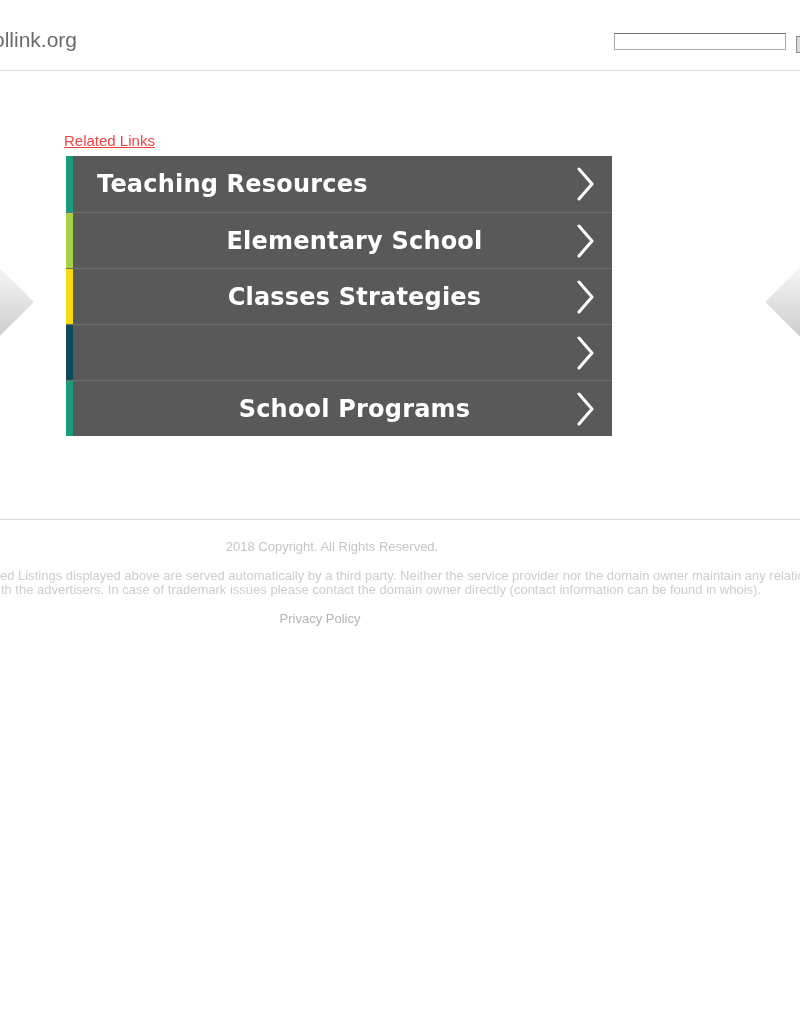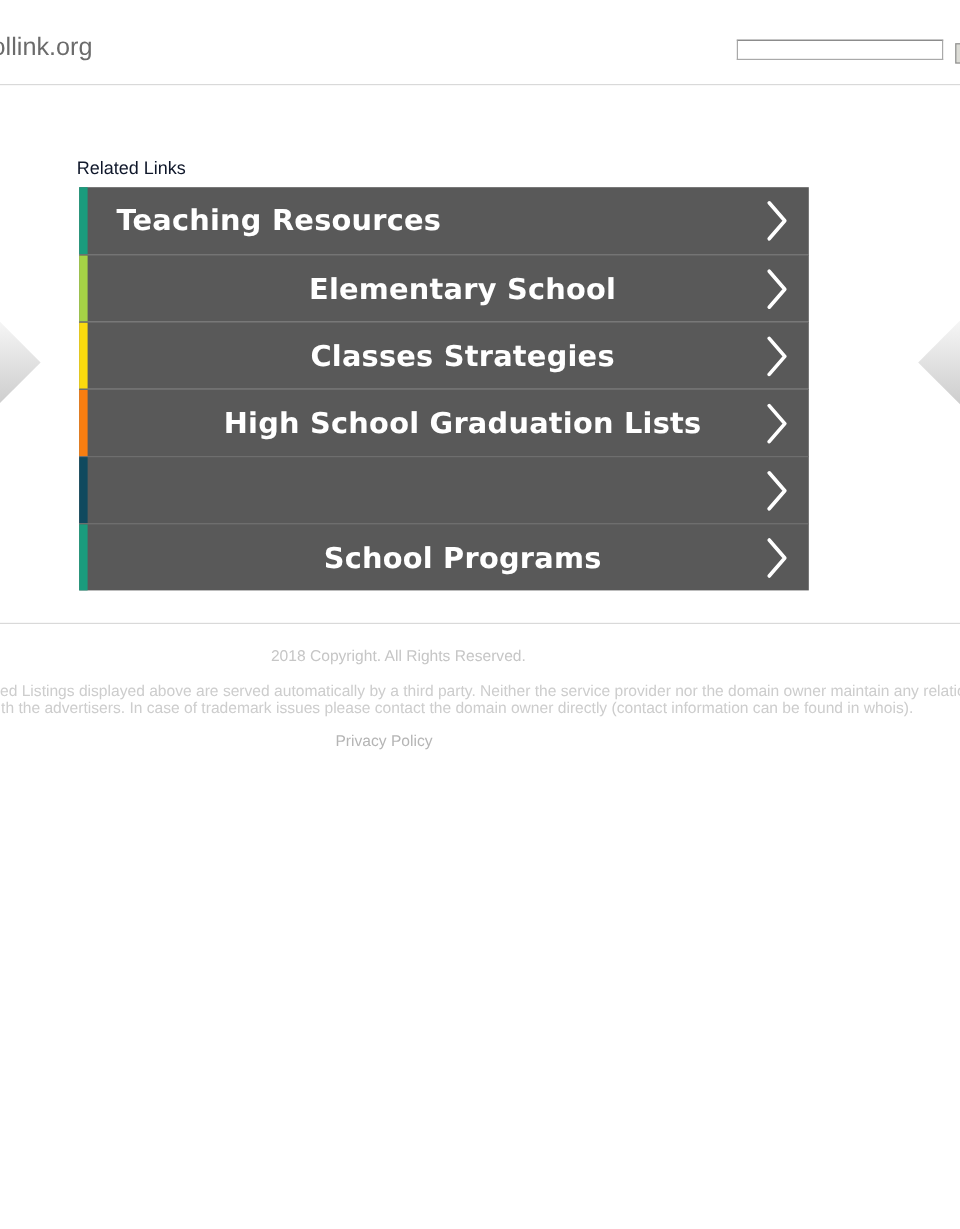--- a/index.html
+++ b/index.html
@@ -22,24 +22,24 @@
   .search-button {
     position:absolute; left:796px; top:36px; width:22px; height:17px;
     background:#dcdcd6; border:1px solid #8f8f8f;
   }
   .header-divider {
     position:absolute; left:0; top:70px; width:800px; height:1px; background:#d9d9d9;
   }
   
   .related-title {
     position:absolute; left:64px; top:132px;
-    font-size:15px; color:#0f172a;
+    font-size:15px; color:#ef4444;text-decoration:underline;
   }
   .links-list {
-    position:absolute; left:66px; top:156px; width:608px;
+    position:absolute; left:66px; top:156px; width:546px;
   }
   .link-row {
     position:relative; height:56px; background:#595959;
     display:flex; align-items:center; cursor:pointer;
   }
   .link-row + .link-row { border-top:1px solid #6e6e6e; height:56px;justify-content:center; }
   .accent {
     position:absolute; left:0; top:0; bottom:0; width:7px;
   }
   .link-label {
@@ -114,27 +114,20 @@
     </div>
 
     <div class="link-row">
       <span class="accent" style="background: rgb(251, 218, 14);"></span>
       <span class="link-label">Classes Strategies</span>
       <svg class="chev" viewBox="0 0 18 34">
         <polyline points="2,2 15,17 2,32" fill="none" stroke="#ffffff" stroke-width="3" stroke-linecap="round" stroke-linejoin="round"></polyline>
       </svg>
     </div>
 
-    <div class="link-row">
-      <span class="accent" style="background: rgb(248, 126, 17);"></span>
-      <span class="link-label">High School Graduation Lists</span>
-      <svg class="chev" viewBox="0 0 18 34">
-        <polyline points="2,2 15,17 2,32" fill="none" stroke="#ffffff" stroke-width="3" stroke-linecap="round" stroke-linejoin="round"></polyline>
-      </svg>
-    </div>
 
     <div class="link-row">
       <span class="accent" style="background: rgb(16, 73, 94);"></span>
       <svg class="chev" viewBox="0 0 18 34">
         <polyline points="2,2 15,17 2,32" fill="none" stroke="#ffffff" stroke-width="3" stroke-linecap="round" stroke-linejoin="round"></polyline>
       </svg>
     </div>
 
     <div class="link-row">
       <span class="accent" style="background: rgb(26, 156, 125);"></span>

